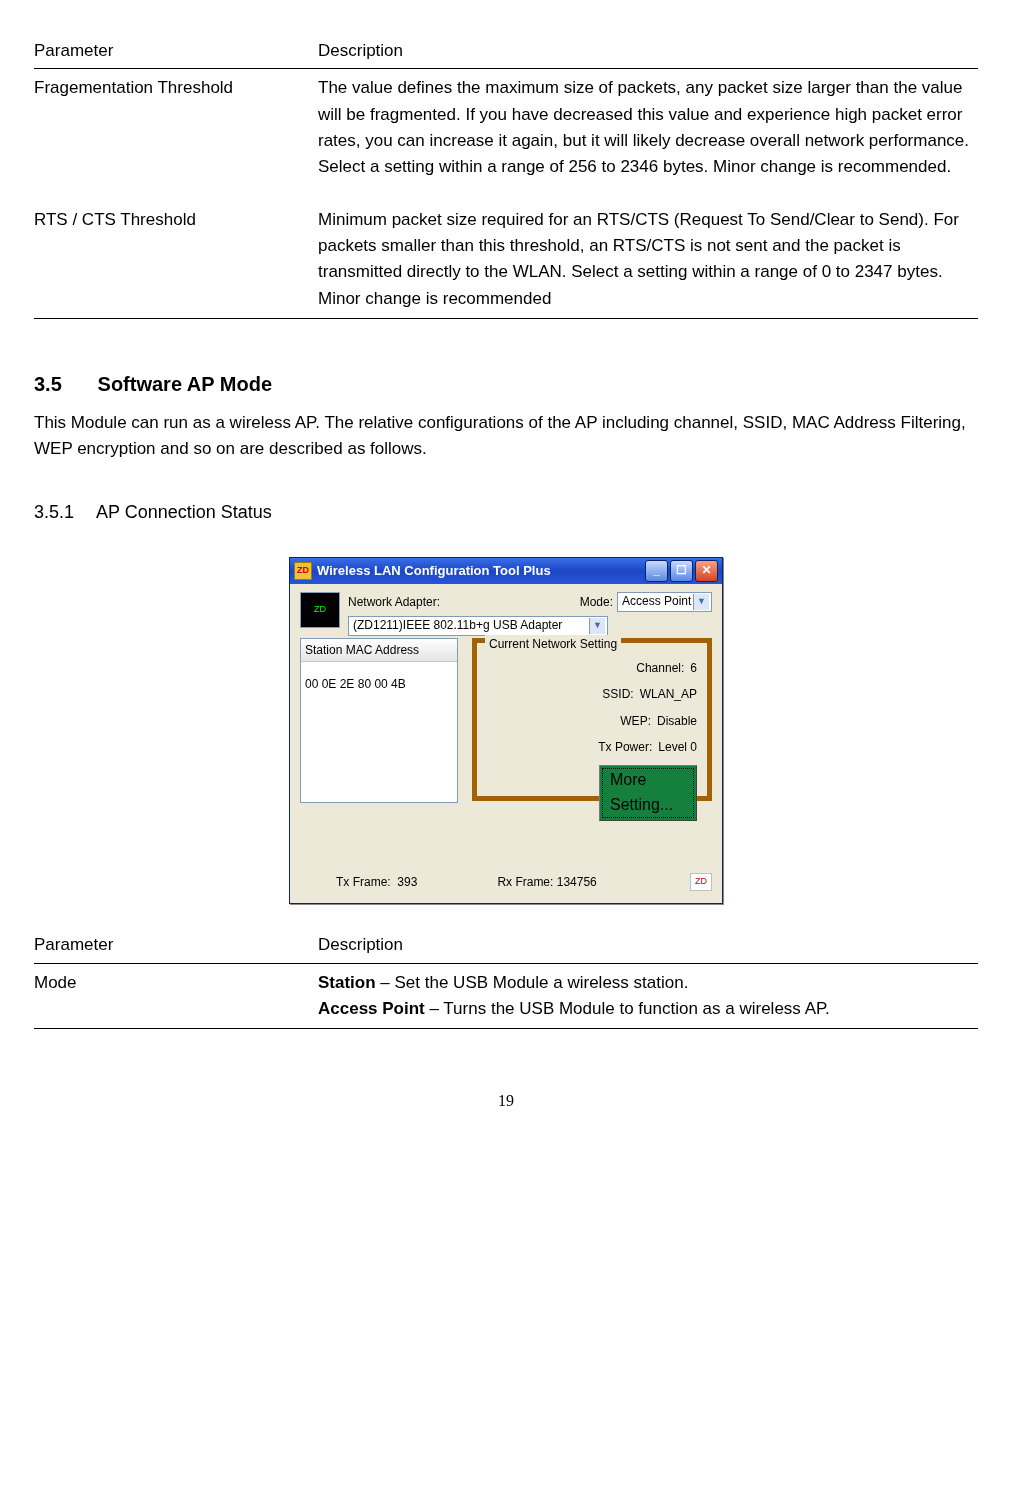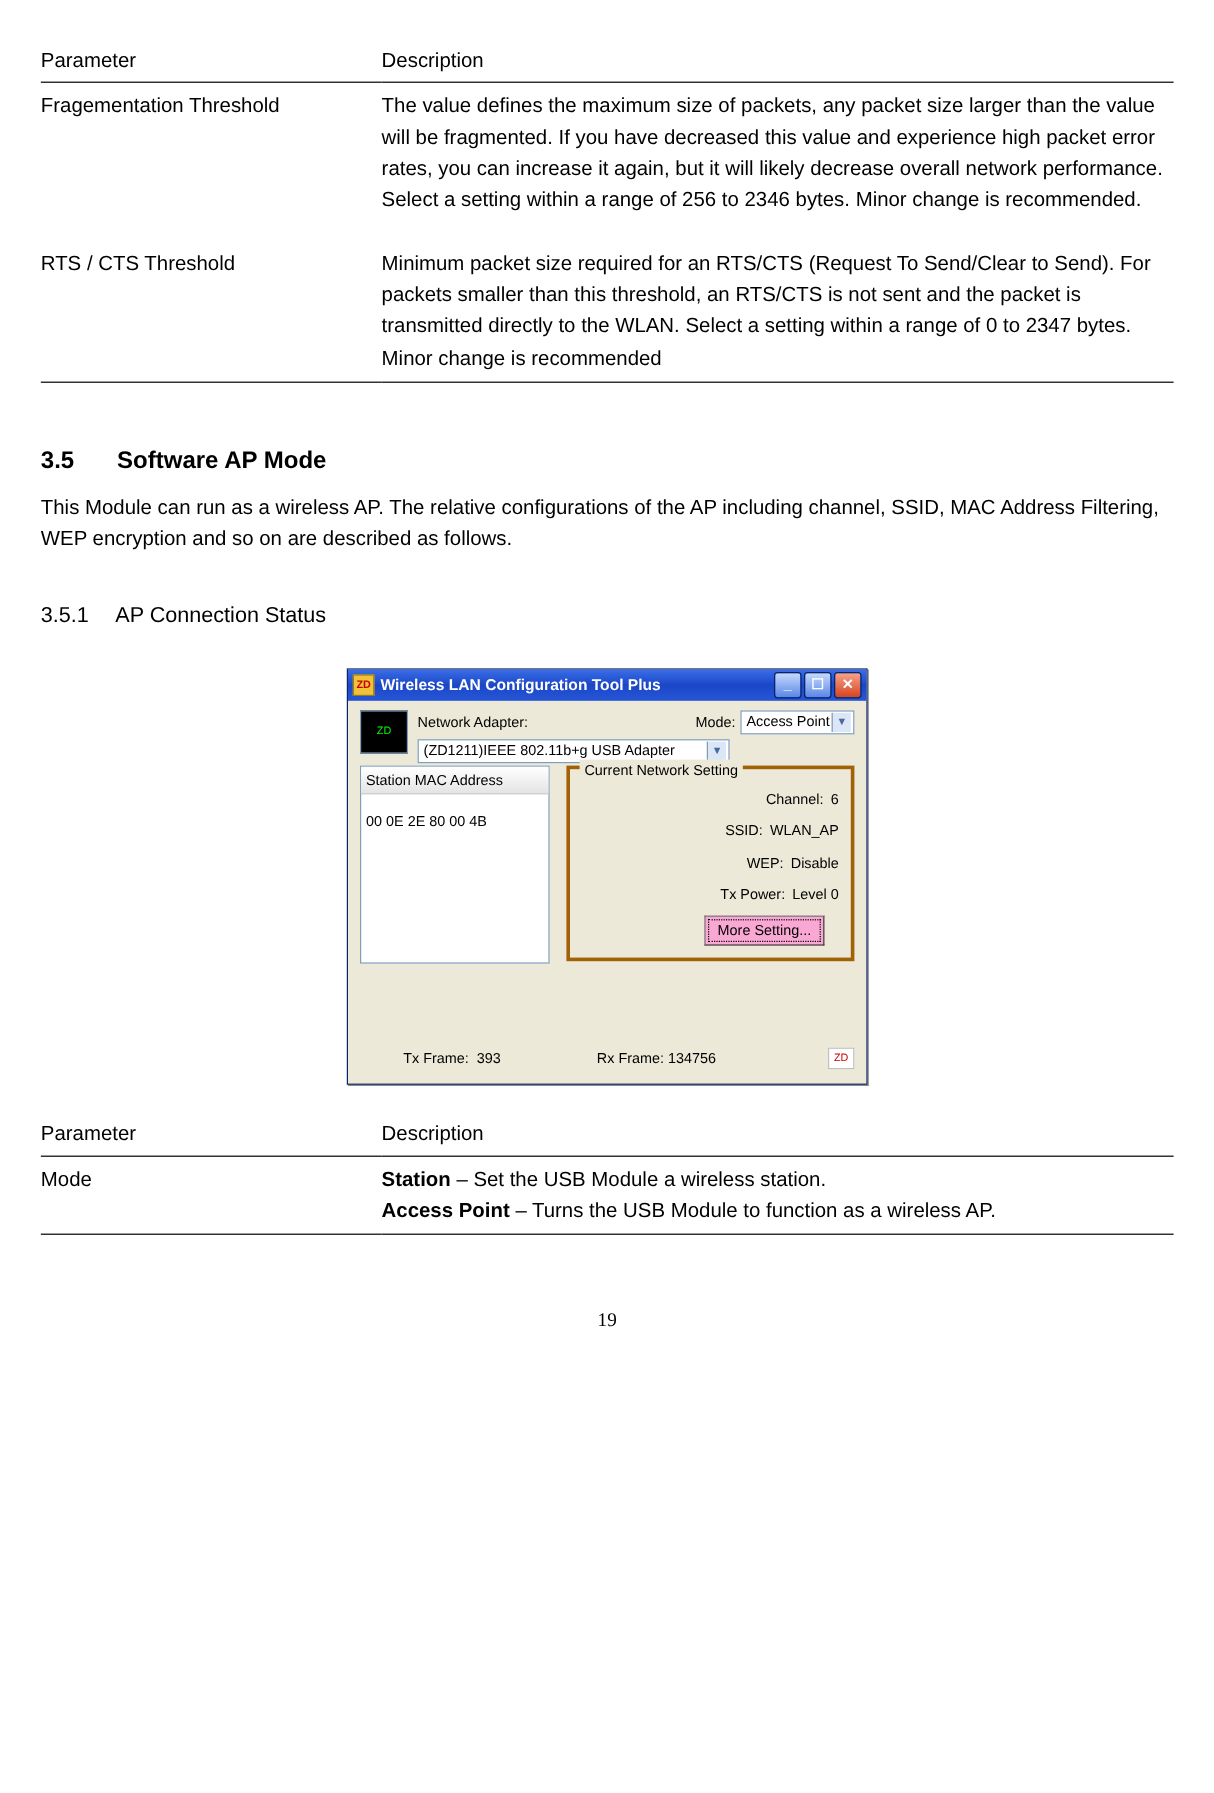--- a/index.html
+++ b/index.html
@@ -113,31 +113,31 @@
   .listbox {
     width: 158px; height: 165px; border:1px solid #7f9db9; background:#fff;
     box-sizing:border-box; font-size:12px;
   }
   .listbox .hdr {
     background: linear-gradient(to bottom,#fff,#e4e4e4);
     border-bottom:1px solid #c8c8c8; padding:2px 4px; font-size:12px;
   }
   .listbox .entry { padding:2px 4px;margin-top:11px; }
   .groupbox {
-    flex:1; margin-left:14px; border:3px solid #a16207; position:relative;
-    padding:16px 10px 12px 0; font-size:12px; height: 163px; box-sizing:border-box;
+    flex:1; margin-left:14px; border:5px solid #a16207; position:relative;
+    padding:16px 10px 12px 10px; font-size:12px; height: 163px; box-sizing:border-box;
   }
   .groupbox .gtitle {
     position:absolute; top:-8px; left:8px; background:#ece9d8; padding:0 4px;
   }
   .kv { display:flex; margin-bottom:8px;justify-content:flex-end; }
   .kv .k { width: 80px; text-align:right; margin-right:6px; }
   .more-btn {
-    display:inline-block; padding:2px 10px; font-size:12px;
-    background:#f9a8d4; border:1px solid #7a7a7a; border-right-color:#404040;
+    display:inline-block; padding:2px 10px; font-size:16px;
+    background:#15803d; border:1px solid #7a7a7a; border-right-color:#404040;
     border-bottom-color:#404040; margin-left:112px;
     outline: 1px dotted #000; outline-offset:-4px;
   }
   .statsrow { display:flex; margin-top:70px; font-size:12px; align-items:flex-start;}
   .statsrow .tx { margin-left: 36px; }
   .statsrow .rx { margin-left: 80px; }
   .statsrow .corner {
     margin-left:auto; width:20px; height:16px; background:#fff; border:1px solid #c0c0c0;
     font-size:9px; color:#c00; display:flex;align-items:center;justify-content:center;
   }

